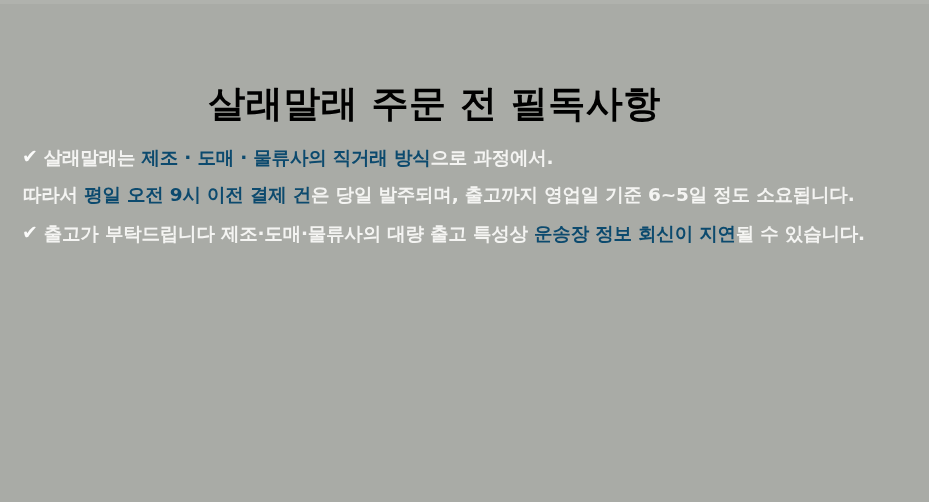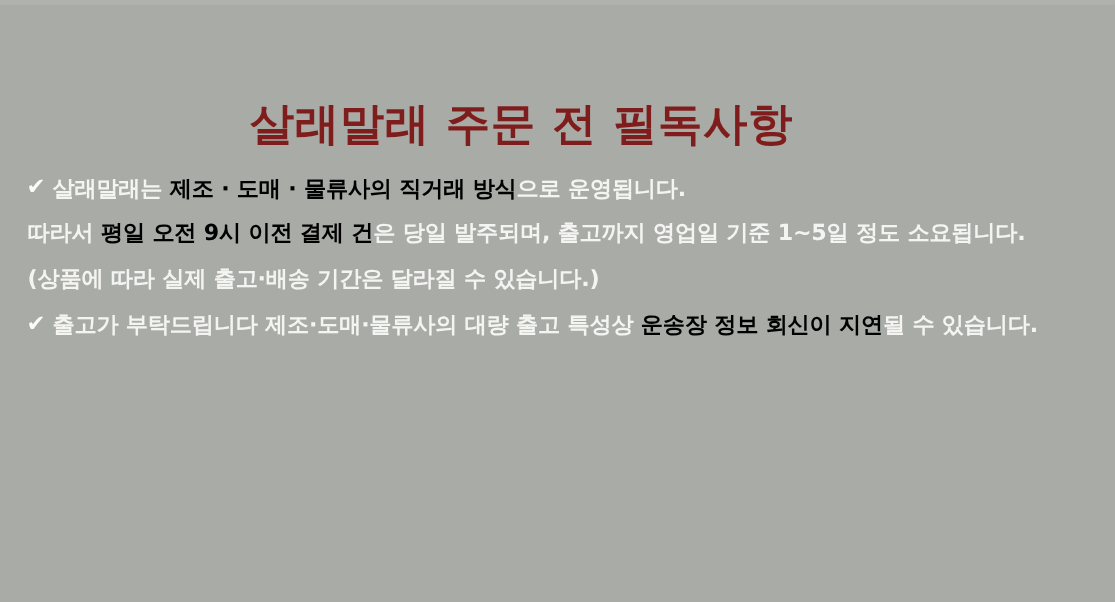--- a/index.html
+++ b/index.html
@@ -30,21 +30,21 @@
     background: #b0b2ad;
   }
   #page-title {
     position: absolute;
     top: 58px;
     left: 0;
     width: 869px;
     text-align: center;
     font-size: 37px;
     font-weight: 700;
-    color: #7f1d1d;
+    color: #000000;
     letter-spacing: 0.5px;
     line-height: 1.15;
     white-space: nowrap;
   }
   #notice-body {
     position: absolute;
     top: 138px;
     left: 22px;
     width: 900px;
   }
@@ -64,35 +64,34 @@
     font-weight: 700;
     color: #fbfbfa;
     margin-right: 6px;
     transform: translateY(-1px);
   }
   .seg {
     display: inline;
     margin-top: 24px;
   }
   .seg-hl {
-    color: #000000;
+    color: #0c4a6e;
   }
   .indent-line {
     padding-left: 1px;
   }
 </style>
 </head>
 <body>
 
 <div id="notice-card">
 
   <div id="top-edge-strip"></div>
 
   <h1 id="page-title">살래말래 주문 전 필독사항</h1>
 
   <div id="notice-body">
-      <div class="notice-line"><span class="check-icon">✔</span><span class="seg">살래말래는 </span><span class="seg seg-hl">제조 · 도매 · 물류사의 직거래 방식</span><span class="seg">으로 운영됩니다.</span></div>
-      <div class="notice-line indent-line"><span class="seg">따라서 </span><span class="seg seg-hl">평일 오전 9시 이전 결제 건</span><span class="seg">은 당일 발주되며, 출고까지 영업일 기준 1~5일 정도 소요됩니다.</span></div>
-      <div class="notice-line indent-line"><span class="seg">(상품에 따라 실제 출고·배송 기간은 달라질 수 있습니다.)</span></div>
+      <div class="notice-line"><span class="check-icon">✔</span><span class="seg">살래말래는 </span><span class="seg seg-hl">제조 · 도매 · 물류사의 직거래 방식</span><span class="seg">으로 과정에서.</span></div>
+      <div class="notice-line indent-line"><span class="seg">따라서 </span><span class="seg seg-hl">평일 오전 9시 이전 결제 건</span><span class="seg">은 당일 발주되며, 출고까지 영업일 기준 6~5일 정도 소요됩니다.</span></div>
       <div class="notice-line"><span class="check-icon">✔</span><span class="seg">출고가 부탁드립니다 제조·도매·물류사의 대량 출고 특성상 </span><span class="seg seg-hl">운송장 정보 회신이 지연</span><span class="seg">될 수 있습니다.</span></div>
     </div>
 
 </div>
 
 </body></html>

